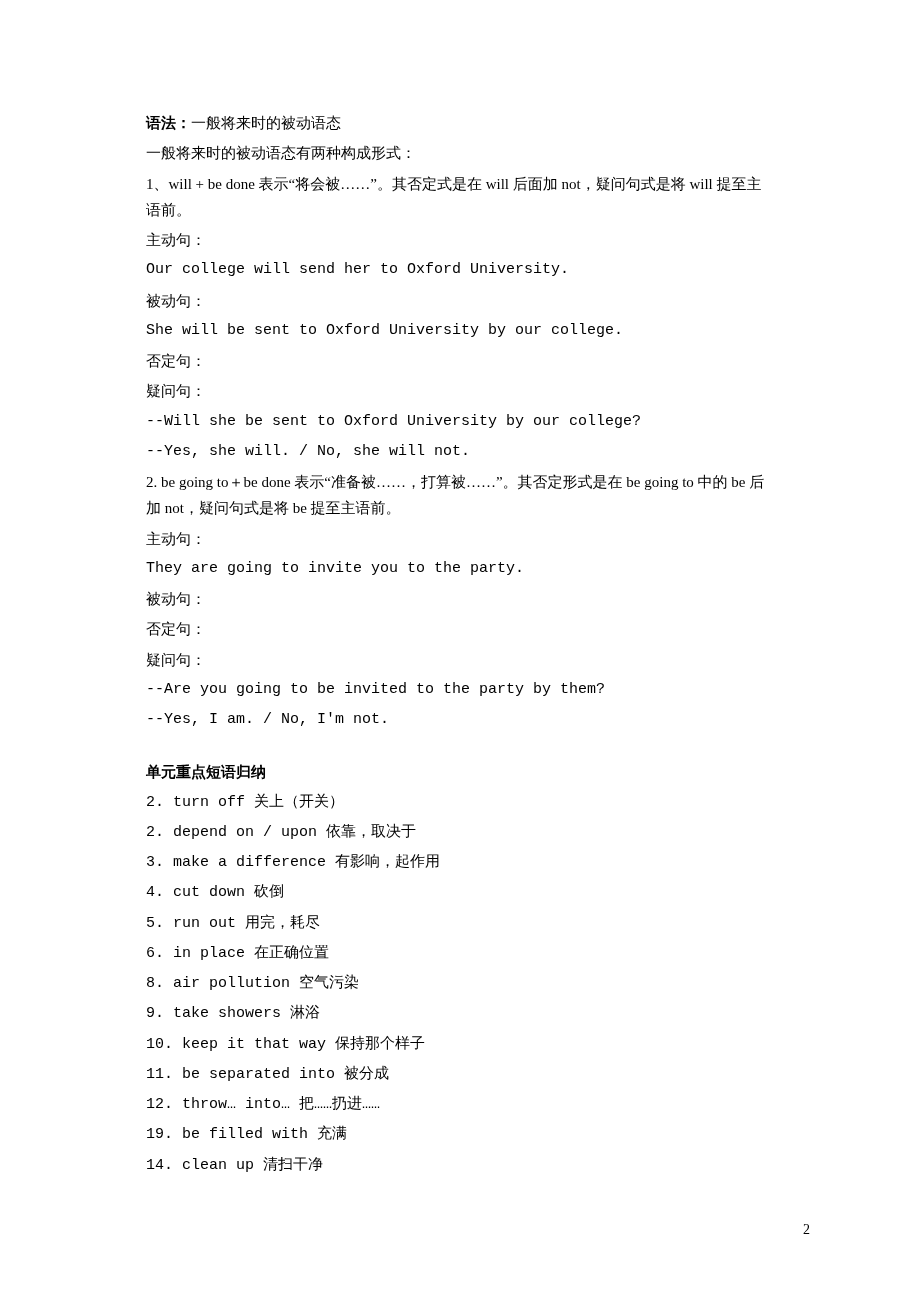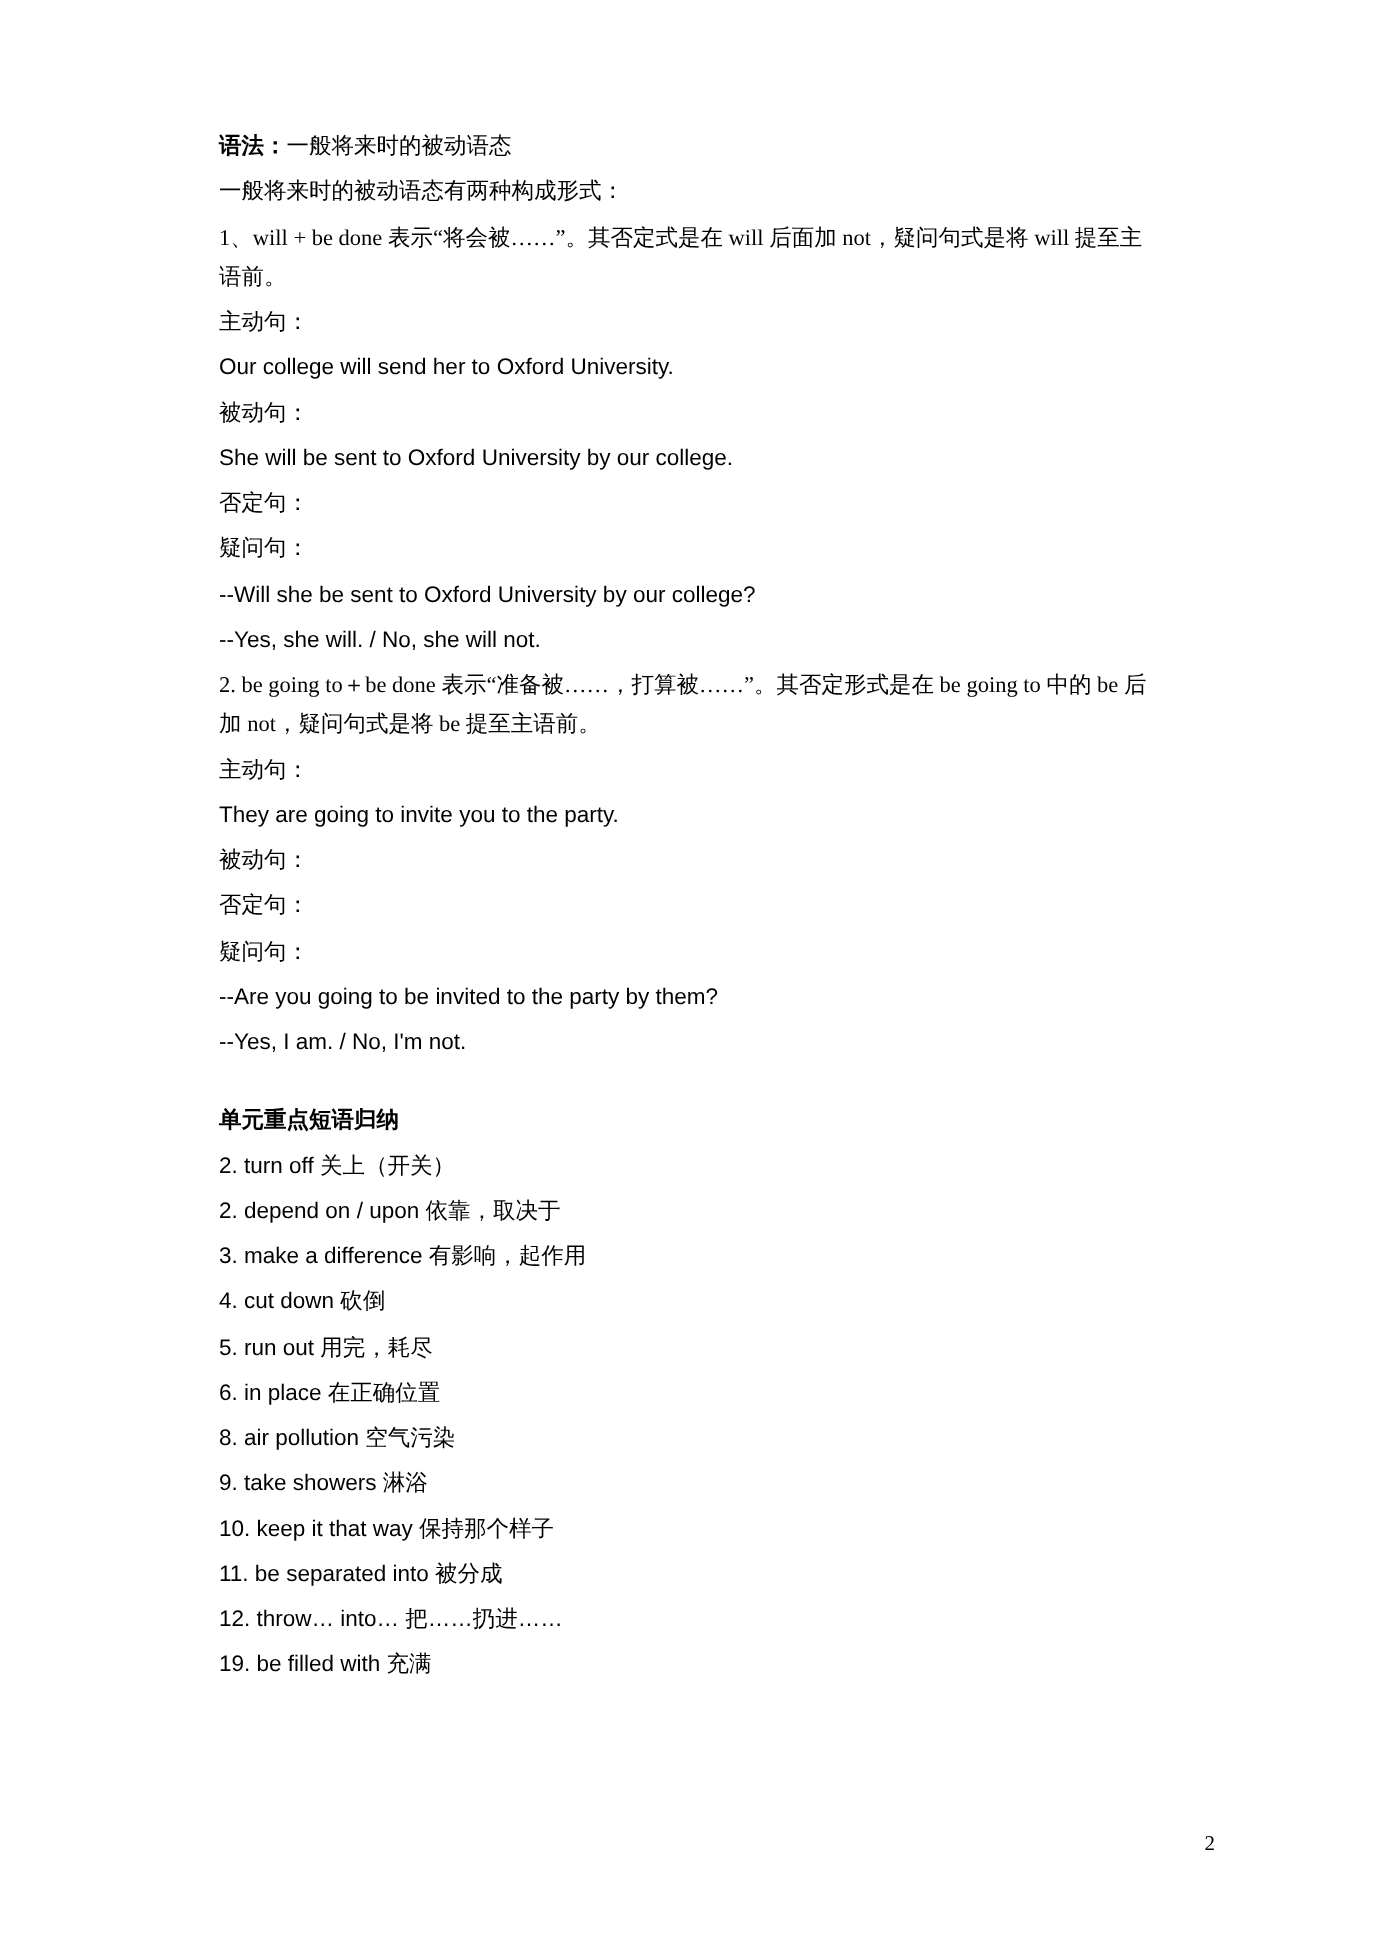--- a/index.html
+++ b/index.html
@@ -10,27 +10,27 @@
   }
   .page {
     width: 920px;
     height: 1302px;
     position: relative;
     font-family: "SimSun", "宋体", serif;
     font-size: 15px;
     color: #000;
     line-height: 1.75;
     box-sizing: border-box;
-    padding: 85px 146px 0 146px;
+    padding: 110px 146px 0 146px;
   }
   .bold {
     font-weight: bold;
   }
   .mono {
-    font-family: Liberation Sans, sans-serif;
+    font-family: Liberation Mono, monospace;
   }
   .block {
     margin-bottom: 4px;
   }
   .section-gap {
     height: 22px;
   }
   .page-number {
     position: absolute;
     bottom: 60px;
@@ -89,17 +89,18 @@
     <p class="block mono">3. make a difference   有影响，起作用</p>
     <p class="block mono">4. cut down   砍倒</p>
     <p class="block mono">5. run out   用完，耗尽</p>
     <p class="block mono">6. in place   在正确位置</p>
     <p class="block mono">8. air pollution   空气污染</p>
     <p class="block mono">9. take showers   淋浴</p>
     <p class="block mono">10. keep it that way   保持那个样子</p>
     <p class="block mono">11. be separated into   被分成</p>
     <p class="block mono">12. throw… into…   把……扔进……</p>
     <p class="block mono">19. be filled with   充满</p>
+    <p class="block mono">14. clean up   清扫干净</p>
 
   </div>
 
   <div class="page-number">2</div>
 </div>
 
 </body></html>

